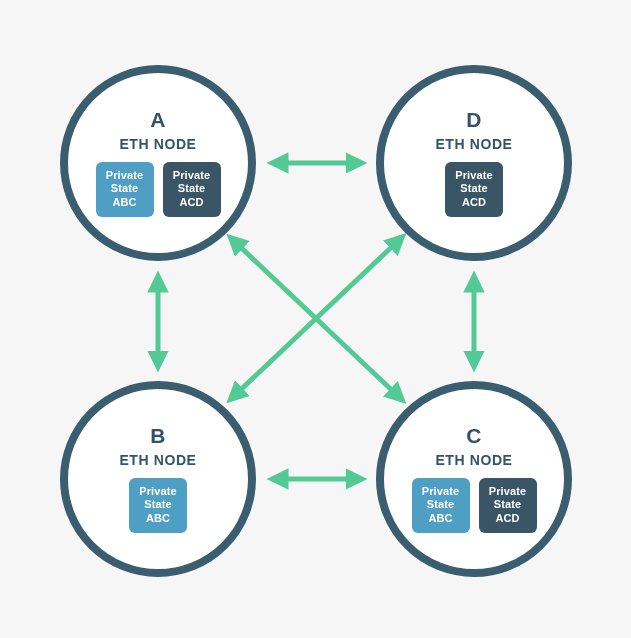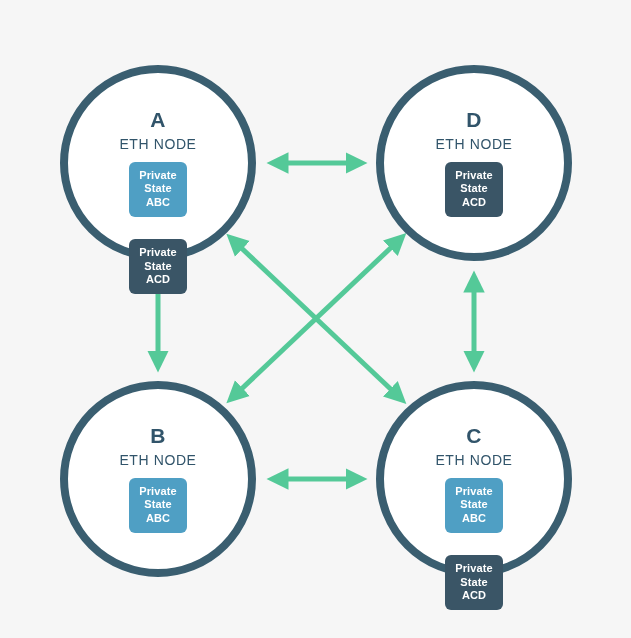--- a/index.html
+++ b/index.html
@@ -47,30 +47,30 @@
     margin-top: 36px;
     font-size: 21px;
     font-weight: bold;
     color: #31546a;
     line-height: 1;
     letter-spacing: 0.5px;
   }
   .node-subtitle {
     margin-top: 7px;
     font-size: 14px;
-    font-weight: normal;
+    font-weight: bold;
     color: #31546a;
     line-height: 1;
     letter-spacing: 0.6px;
   }
   .state-row {
     margin-top: 11px;
     display: flex;
-    flex-direction: column;
-    gap: 22px;
+    flex-direction: row;
+    gap: 9px;
     justify-content: center;
     align-items: flex-start;
   }
   .state-box {
     width: 58px;
     border-radius: 6px;
     padding: 7px 2px 8px 2px;
     box-sizing: border-box;
     text-align: center;
     font-size: 11px;

